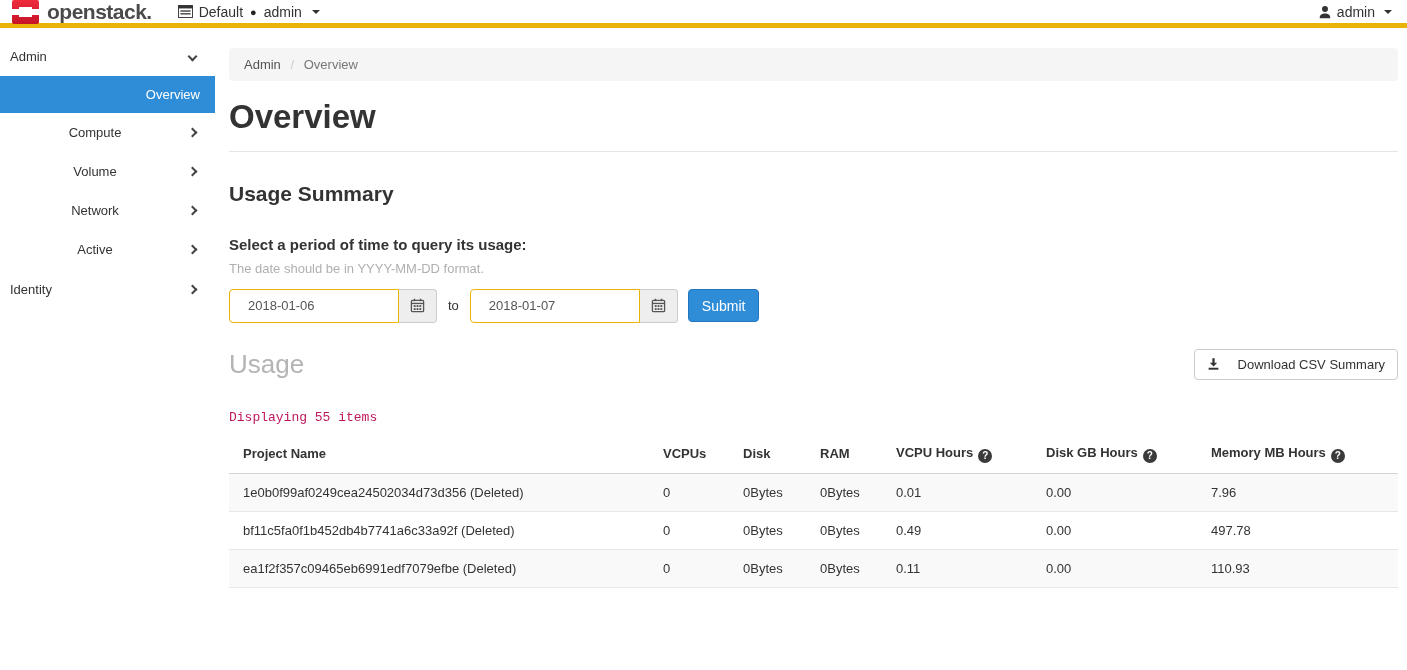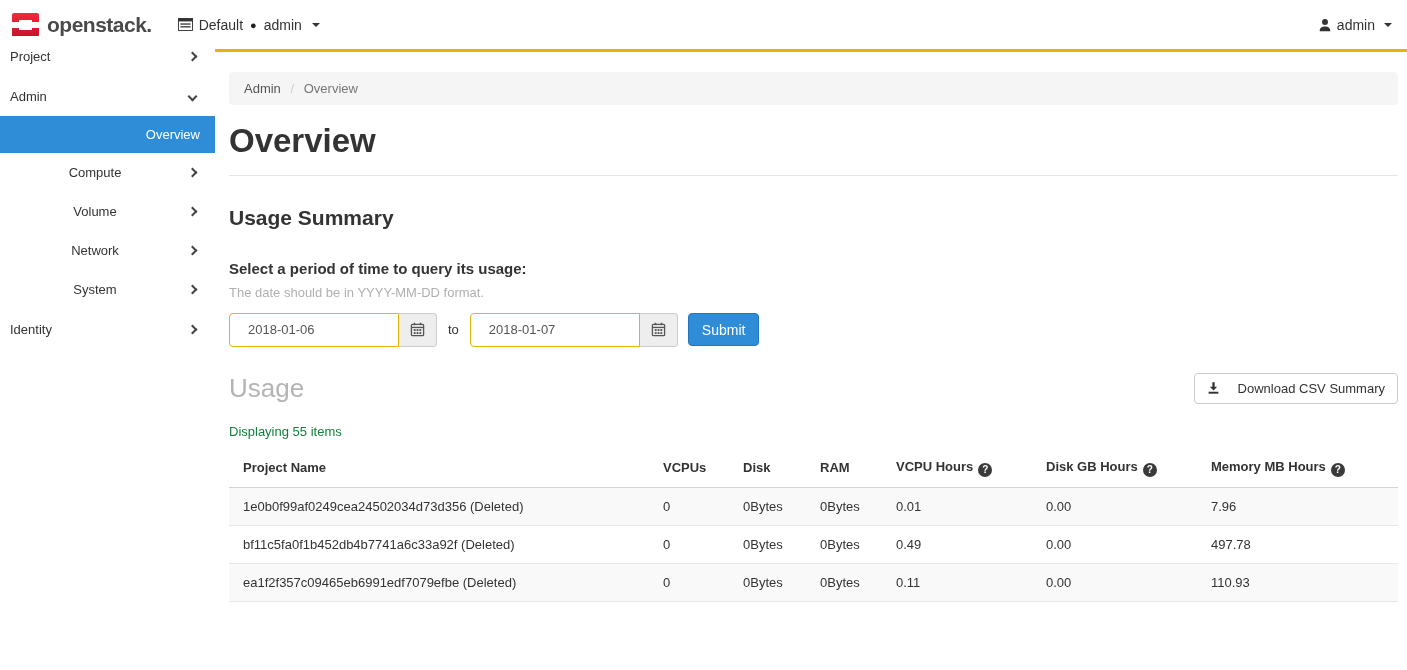--- a/index.html
+++ b/index.html
@@ -6,23 +6,23 @@
   html,body { margin:0; padding:0; }
   body {
     width:1407px; height:670px; overflow:hidden;
     font-family:"Liberation Sans", sans-serif;
     font-size:13px; color:#333; background:#fff;
   }
   .app { position:relative; width:1407px; height:670px; }
 
   
   .navbar {
-    height:52px; display:flex; align-items:center;
+    height:28px; display:flex; align-items:center;
     padding:0 15px 0 12px; background:#fff;
-    border-bottom:3px solid #eab308;
+    border-bottom:5px solid #eab308;
   }
   .brand { display:flex; align-items:center; gap:8px; cursor:pointer; }
   .logo { position:relative; width:27px; height:24px; background:linear-gradient(#ee2c3c,#c61228); border-radius:2px; }
   .logo i { position:absolute; background:#fff; }
   .logo .hole { left:7px; right:7px; top:7px; bottom:7px; }
   .logo .gl { left:0; width:7px; top:9px; height:6px; }
   .logo .gr { right:0; width:7px; top:9px; height:6px; }
   .brand-text { font-size:21px; font-weight:bold; color:#4a4a4a; letter-spacing:-0.5px; }
   .ctx { display:flex; align-items:center; gap:6px; margin-left:26px; font-size:14px; cursor:pointer; }
   .ctx .dot { font-size:11px; color:#222; margin:0 1px; }
@@ -72,21 +72,21 @@
     margin:10px 0 0; line-height:17px; }
   dl.stats dt { text-align:right; font-weight:bold; color:#333; }
   dl.stats dd { margin:0; color:#333; }
 
   .usage-head { display:flex; justify-content:space-between; align-items:center; margin-top:26px; }
   .usage-head h2 { margin:0; font-size:26px; font-weight:400; color:#b4b4b4; }
   .btn-default { height:31px; padding:6px 12px; background:#fff; border:1px solid #ccc;
     border-radius:4px; font-size:13px; color:#333; display:flex; align-items:center; gap:18px;
     cursor:pointer; font-family:"Liberation Sans", sans-serif; }
 
-  .count-text { margin-top:20px; color:#15803d; }
+  .count-text { margin-top:30px; color:#be185d;font-family:Liberation Mono, monospace; }
   table.usage { width:100%; border-collapse:collapse; margin-top:10px; table-layout:fixed; }
   table.usage th { text-align:left; font-size:13px; font-weight:bold; color:#333;
     padding:10px 8px; border-bottom:1px solid #d5d5d5; cursor:pointer; white-space:nowrap; }
   table.usage th:first-child, table.usage td:first-child { padding-left:14px; }
   table.usage td { padding:11px 8px; font-size:13px; color:#333; border-top:1px solid #e7e7e7;
     overflow:hidden; white-space:nowrap; }
   table.usage tbody tr:nth-child(odd) { background:#f9f9f9; }
   table.usage tbody tr:last-child td { border-bottom:1px solid #e7e7e7; }
   .qicon { display:inline-block; width:14px; height:14px; border-radius:50%; background:#3a3a3a;
     color:#fff; font-size:10px; line-height:14px; text-align:center; font-weight:bold;
@@ -122,42 +122,38 @@
       <svg width="14" height="14" viewBox="0 0 16 16">
         <path d="M8 8a3.4 3.4 0 1 0 0-6.8A3.4 3.4 0 0 0 8 8zm0 1.6c-3.2 0-6 1.6-6 4.6v0.8h12v-0.8c0-3-2.8-4.6-6-4.6z" fill="#333"></path>
       </svg>
       <span>admin</span>
       <i class="caret"></i>
     </div>
   </header>
 
   <nav class="sidebar">
     <div class="side-item">
-      <span>Project</span>
-      <i class="chev"></i>
-    </div>
-    <div class="side-item">
       <span>Admin</span>
       <i class="chev down"></i>
     </div>
     <div class="side-sel" id="side-selected" style="background: rgb(47, 141, 216);">Overview</div>
     <div class="side-sub">
       <span class="lbl">Compute</span>
       <i class="chev"></i>
     </div>
     <div class="side-sub">
       <span class="lbl">Volume</span>
       <i class="chev"></i>
     </div>
     <div class="side-sub">
       <span class="lbl">Network</span>
       <i class="chev"></i>
     </div>
     <div class="side-sub">
-      <span class="lbl">System</span>
+      <span class="lbl">Active</span>
       <i class="chev"></i>
     </div>
     <div class="side-item">
       <span>Identity</span>
       <i class="chev"></i>
     </div>
   </nav>
 
   <main class="content">
 

